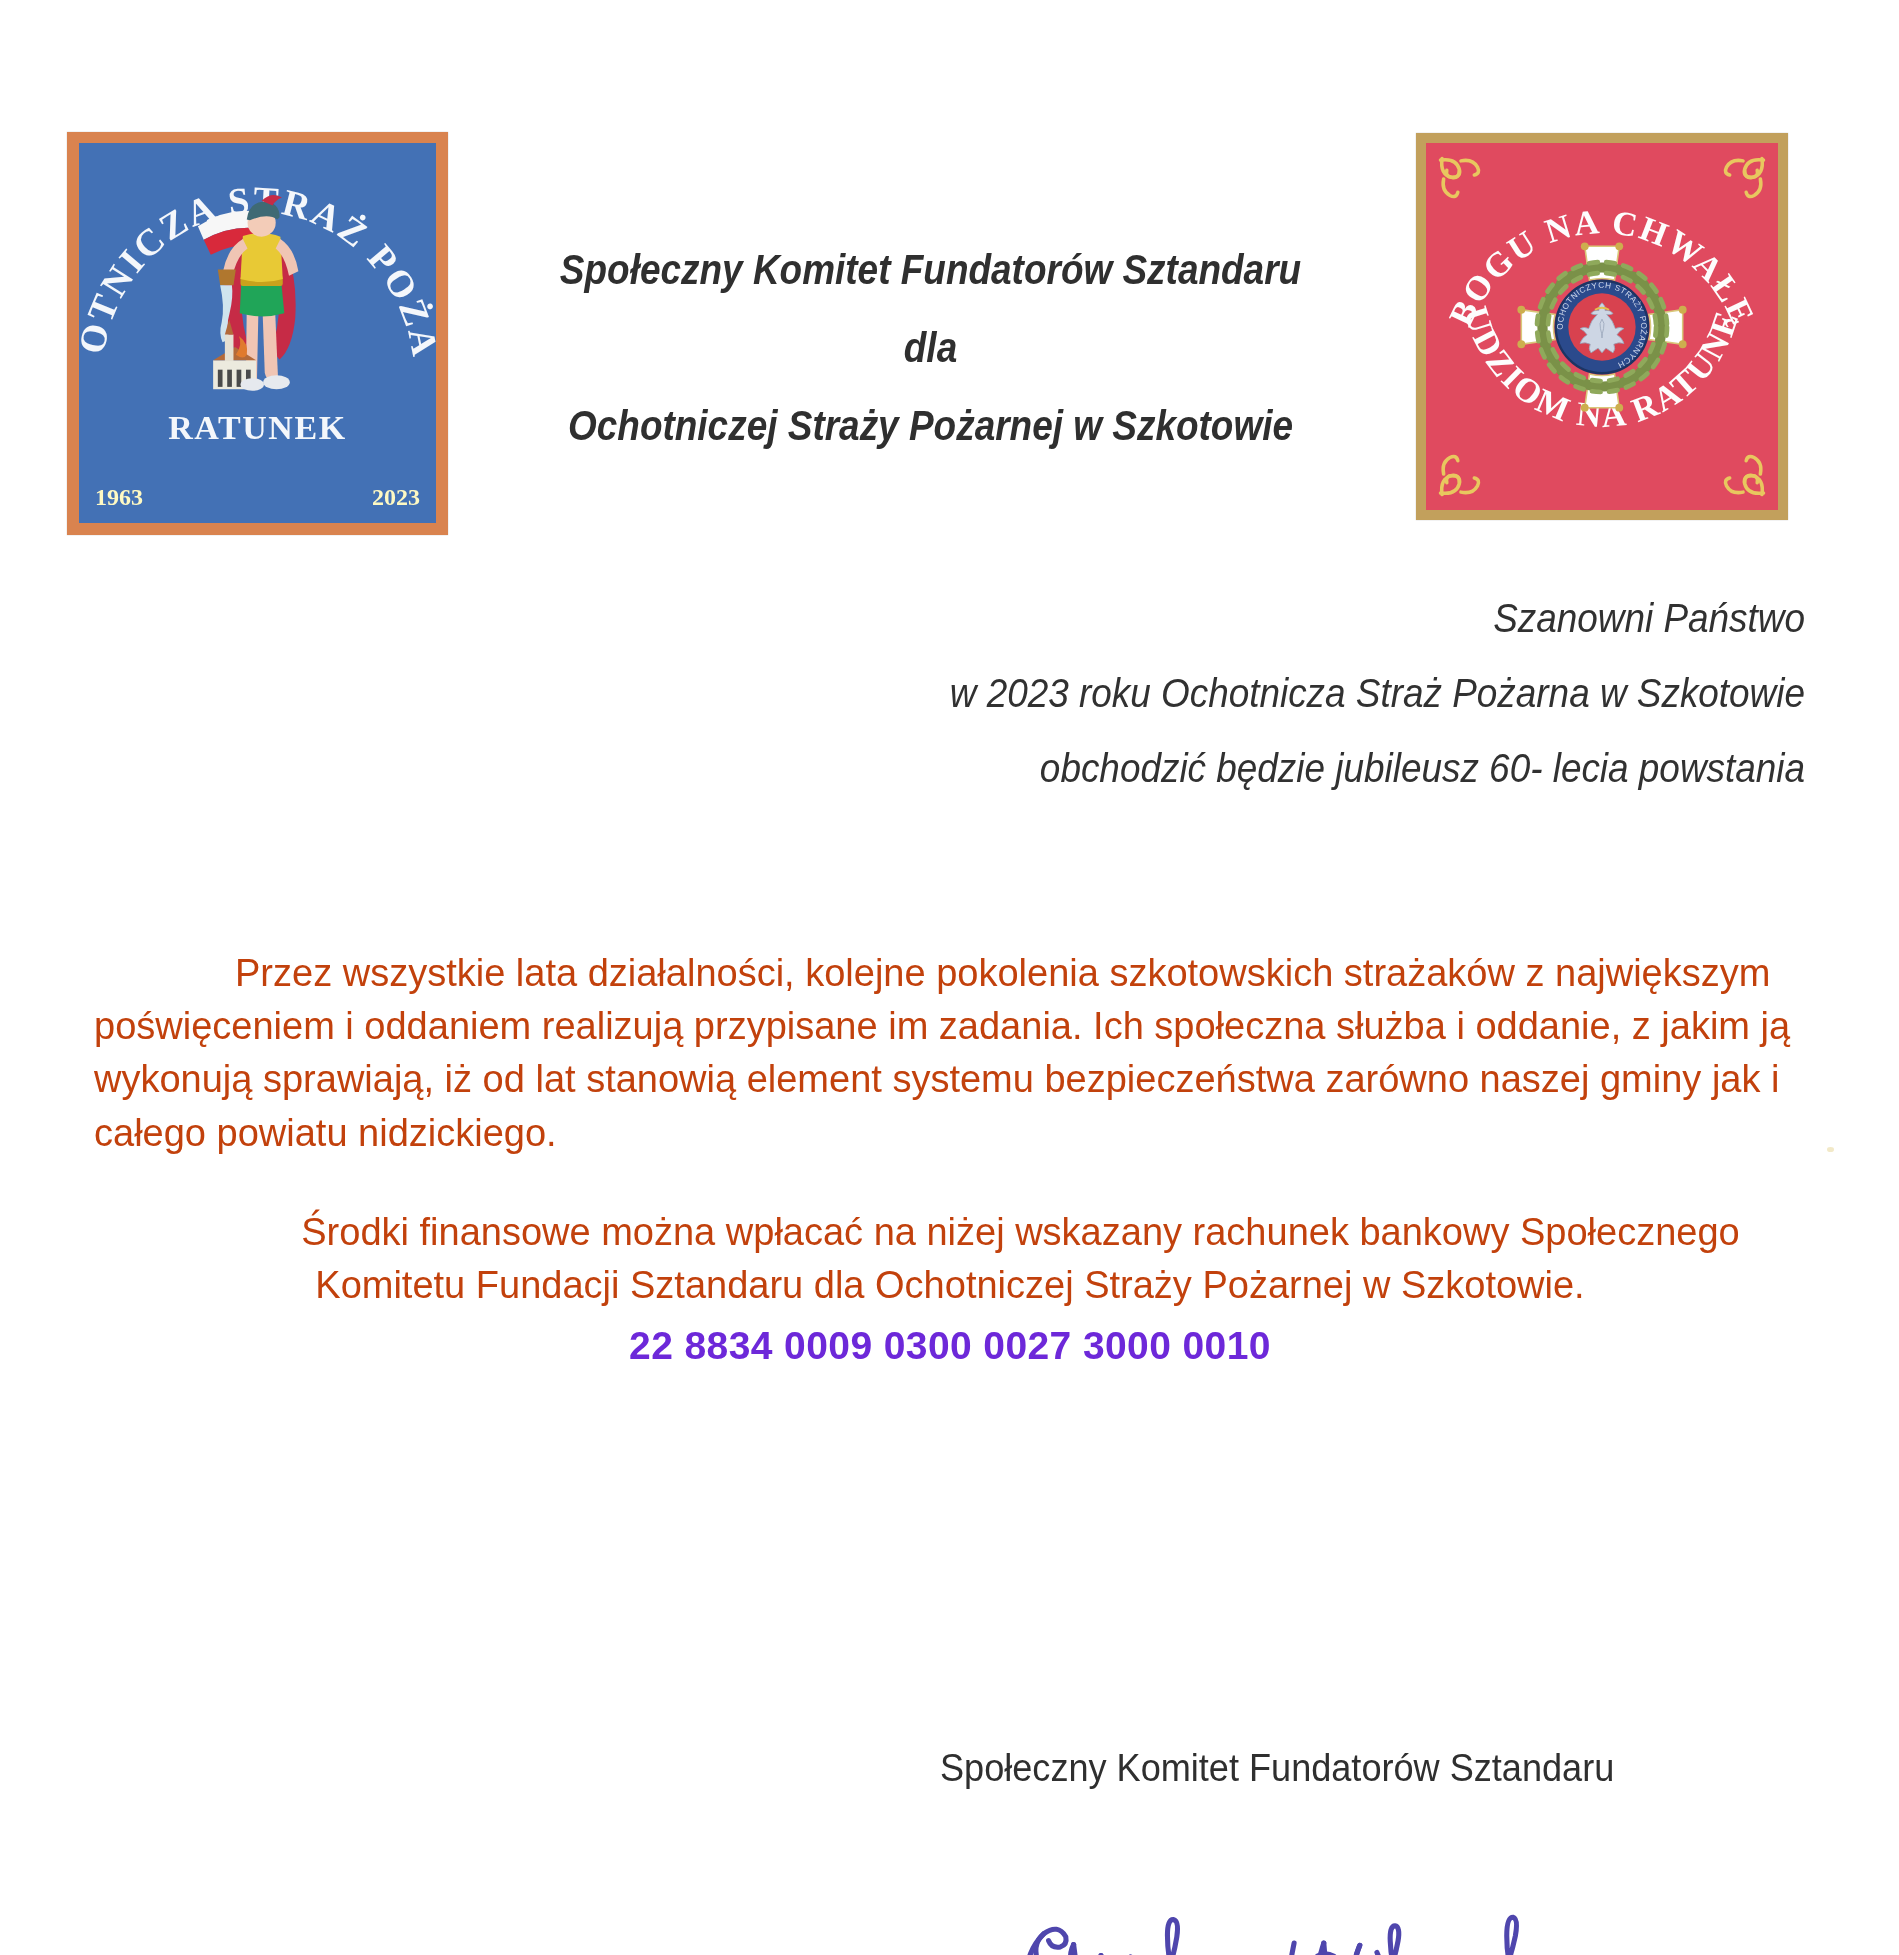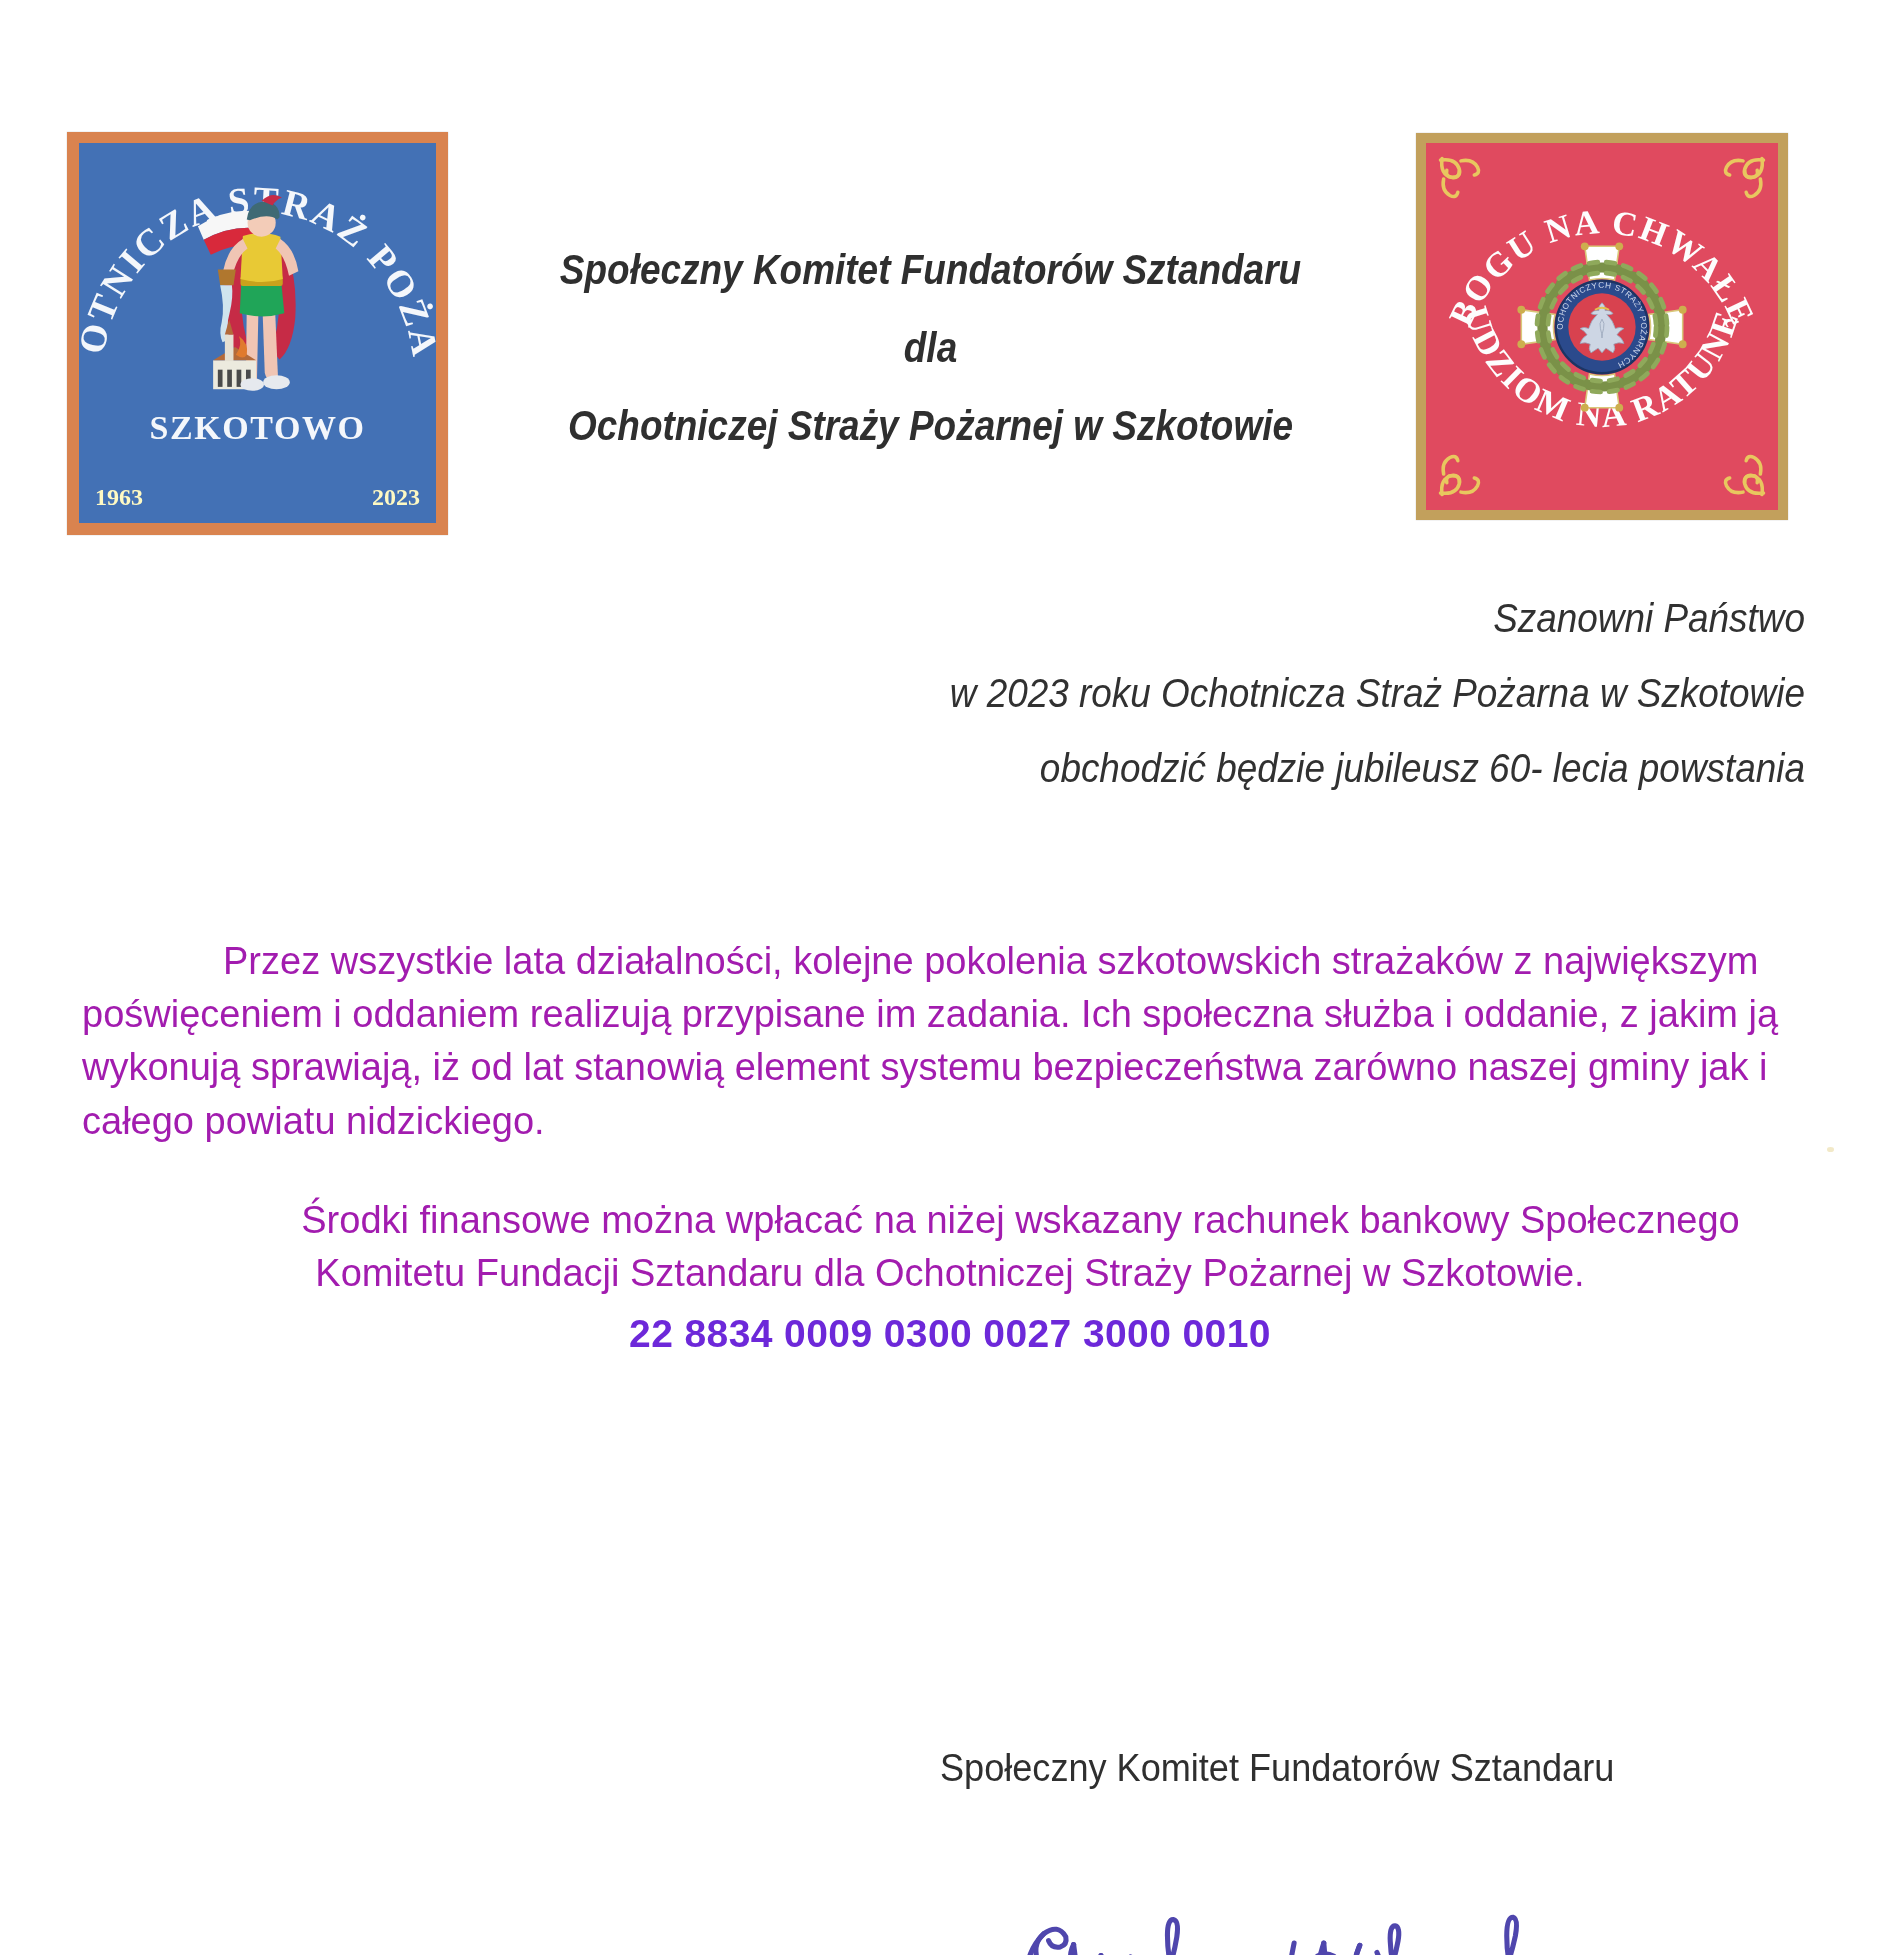--- a/index.html
+++ b/index.html
@@ -146,23 +146,23 @@
   
   #body-block {
     position: absolute;
     left: 82px;
     top: 935px;
     width: 1736px;
   }
   .body-para {
     font-size: 38px;
     line-height: 1.40;
-    color: #a21caf;
+    color: #c2410c;
     transform-origin: left top;
-    margin: 0;
+    margin: 12px;
   }
   #para-1 { text-indent: 141px; text-align: left; }
   #para-2 { text-indent: 141px; text-align: center; margin-top: 46px; }
   #bank-number {
     margin-top: 11.7px;
     text-align: center;
     font-weight: 700;
     font-size: 39px;
     letter-spacing: 0.4px;
     color: #6d28d9;
@@ -259,21 +259,21 @@
         <rect x="110" y="462" width="12" height="44" fill="#4a4a4a"></rect>
         <rect x="134" y="462" width="12" height="44" fill="#4a4a4a"></rect>
         <rect x="158" y="462" width="12" height="44" fill="#4a4a4a"></rect>
         <path d="M132 424 Q150 398 140 376 Q166 396 160 424 Q152 438 132 424" fill="#e07a2d"></path>
       </g>
 
       <ellipse cx="174" cy="500" rx="30" ry="16" fill="#e6e9ee"></ellipse>
       <ellipse cx="236" cy="494" rx="34" ry="18" fill="#e6e9ee"></ellipse>
     </svg>
 
-    <div id="szkotowo-label">SZKOTOWO</div>
+    <div id="szkotowo-label">RATUNEK</div>
 
     <div class="year" id="year-left">1963</div>
     <div class="year" id="year-right">2023</div>
   </div>
 </div>
 
 <div class="emblem" id="emblem-right">
   <div class="field">
 
     <div class="corner-orn" id="orn-tl">

